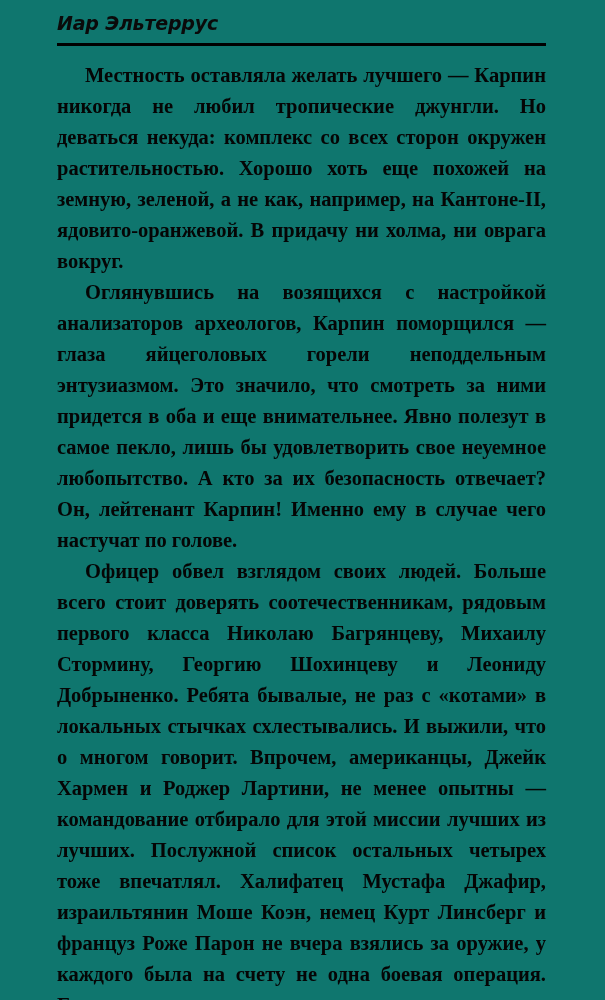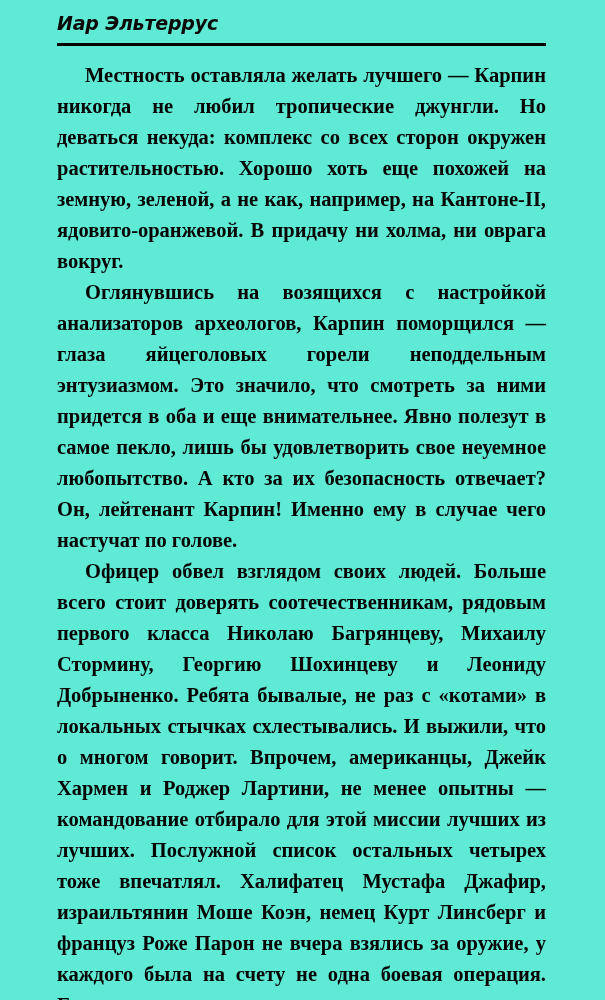--- a/index.html
+++ b/index.html
@@ -5,21 +5,21 @@
   html, body {
     margin: 0;
     padding: 0;
     background: #ffffff;
   }
 
   .page {
     position: relative;
     width: 605px;
     height: 1000px;
-    background: #5eead4;
+    background: #0f766e;
     overflow: hidden;
     font-family: "Liberation Serif", "DejaVu Serif", serif;
     color: #000000;
   }
 
   
   .running-head {
     position: absolute;
     left: 57px;
     top: 14px;

